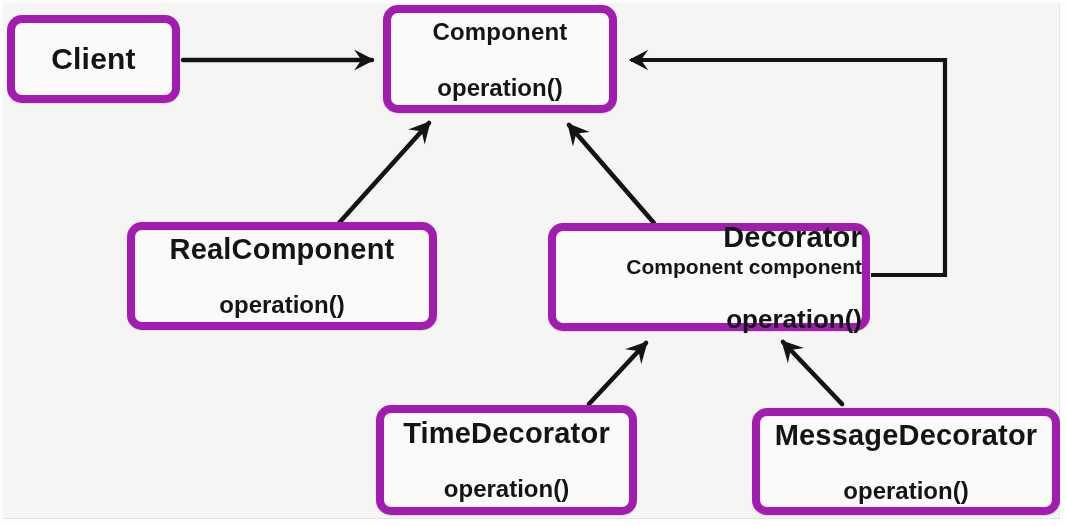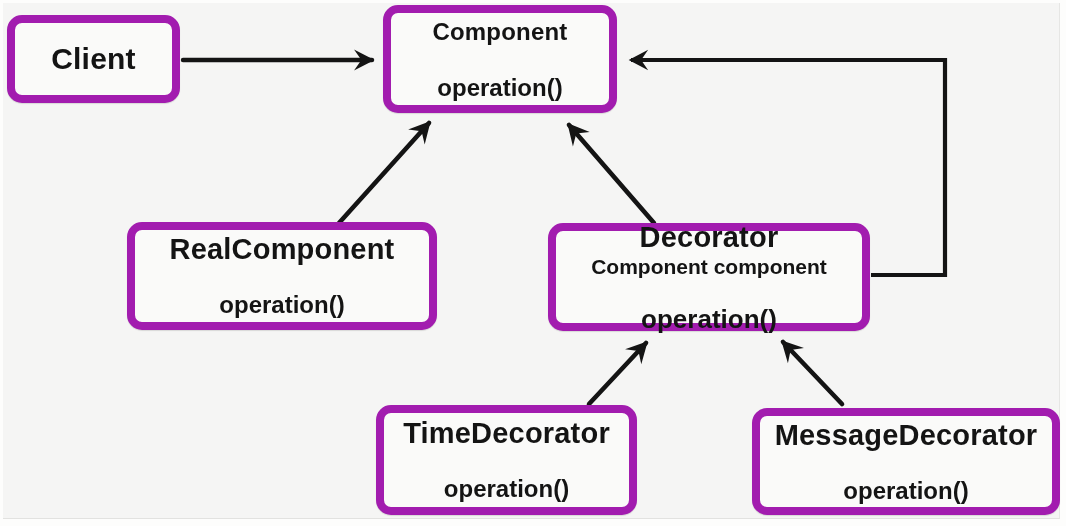--- a/index.html
+++ b/index.html
@@ -60,21 +60,21 @@
   }
   .node .mth {
     font-weight: bold;
     font-size: 24px;
     line-height: 30px;
     margin-top: 24px;
   }
   .n-client          { left: 7px;   top: 15px;  width: 173px; height: 88px;  }
   .n-component       { left: 383px; top: 5px;   width: 234px; height: 108px; }
   .n-realcomponent   { left: 127px; top: 222px; width: 310px; height: 108px; justify-content: center; }
-  .n-decorator       { left: 548px; top: 223px; width: 322px; height: 108px; }
+  .n-decorator       { left: 548px; top: 223px; width: 322px; height: 108px; align-items: flex-end; }
   .n-timedecorator   { left: 376px; top: 405px; width: 261px; height: 110px; }
   .n-messagedecorator{ left: 752px; top: 408px; width: 308px; height: 107px; align-items: center; }
   .n-client .cls { font-size: 30px; }
   .n-component .cls { font-size: 24px; }
   .n-decorator .mth { font-size: 26px; }
 </style>
 </head>
 <body>
 
 <div class="viewport">

